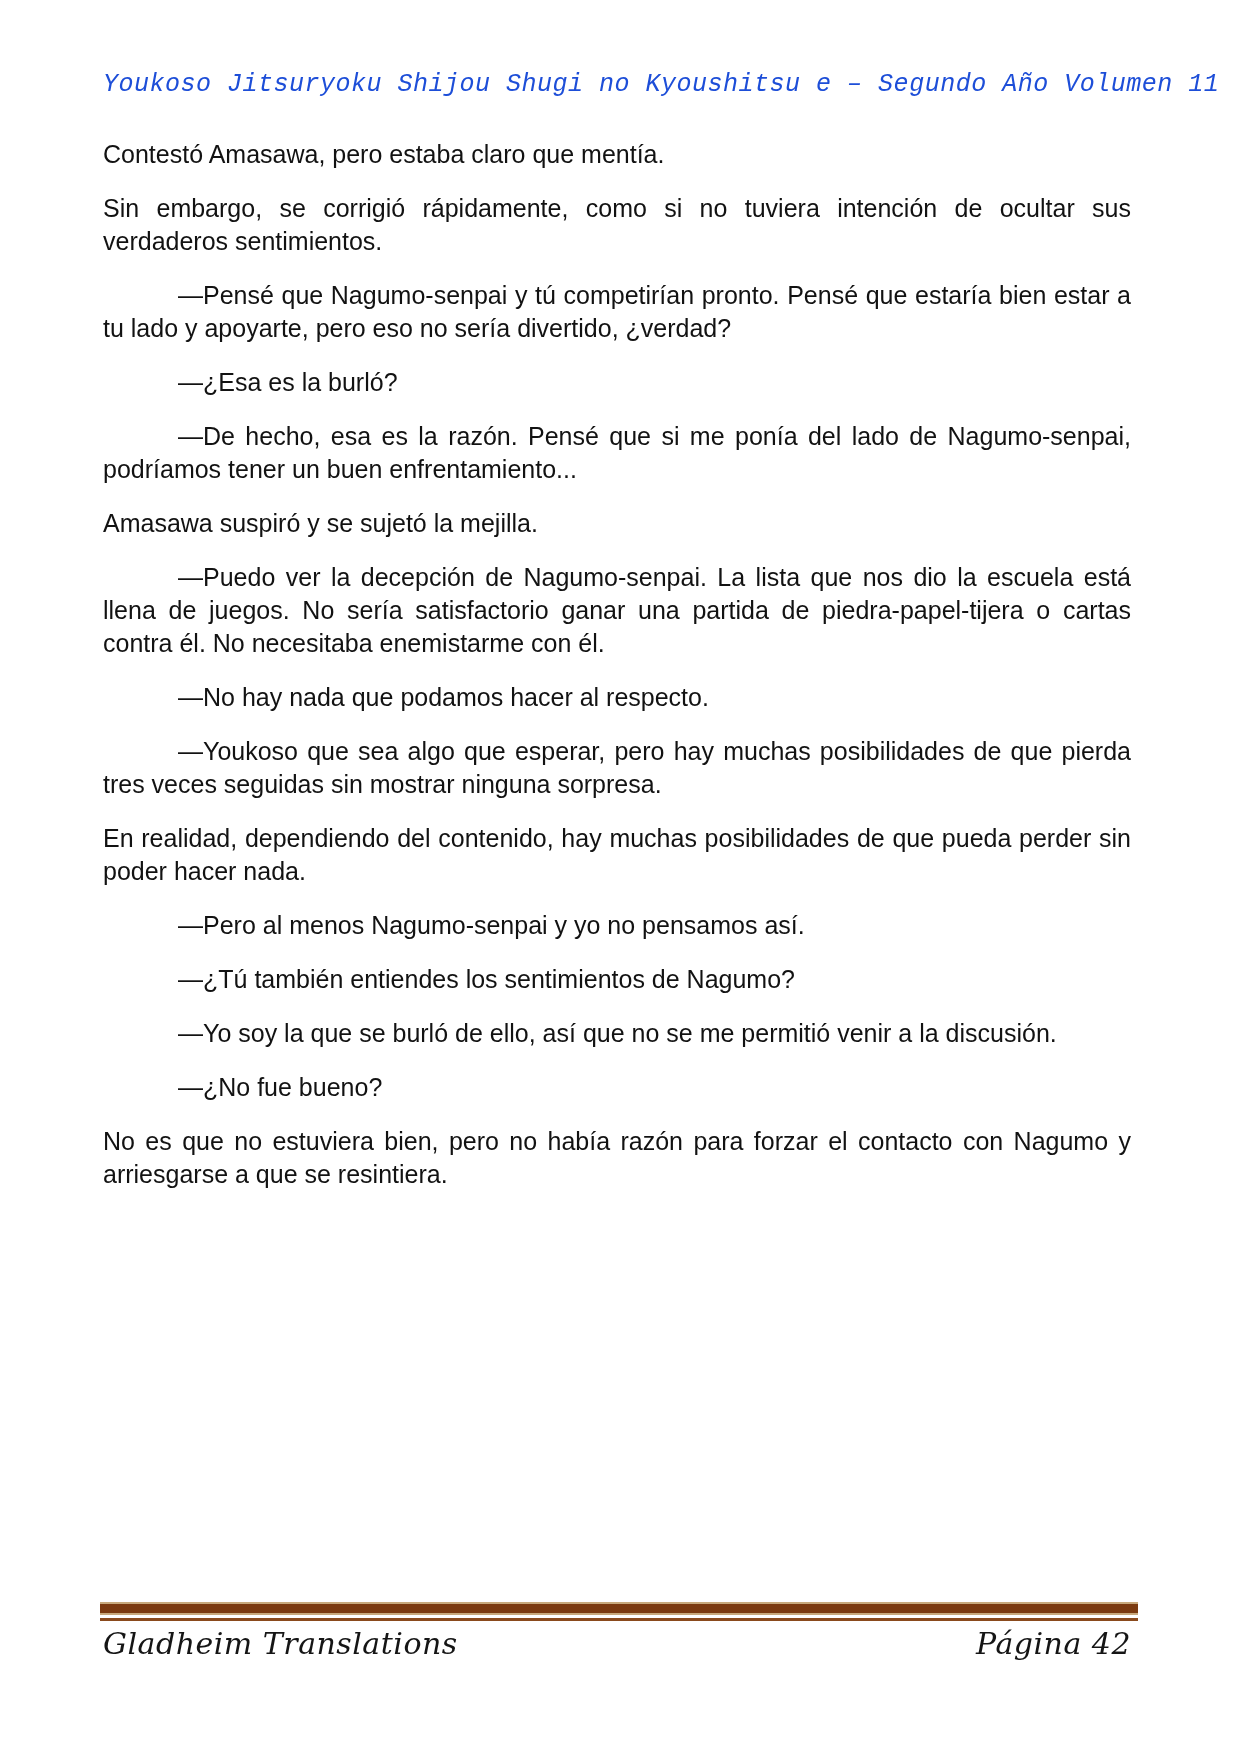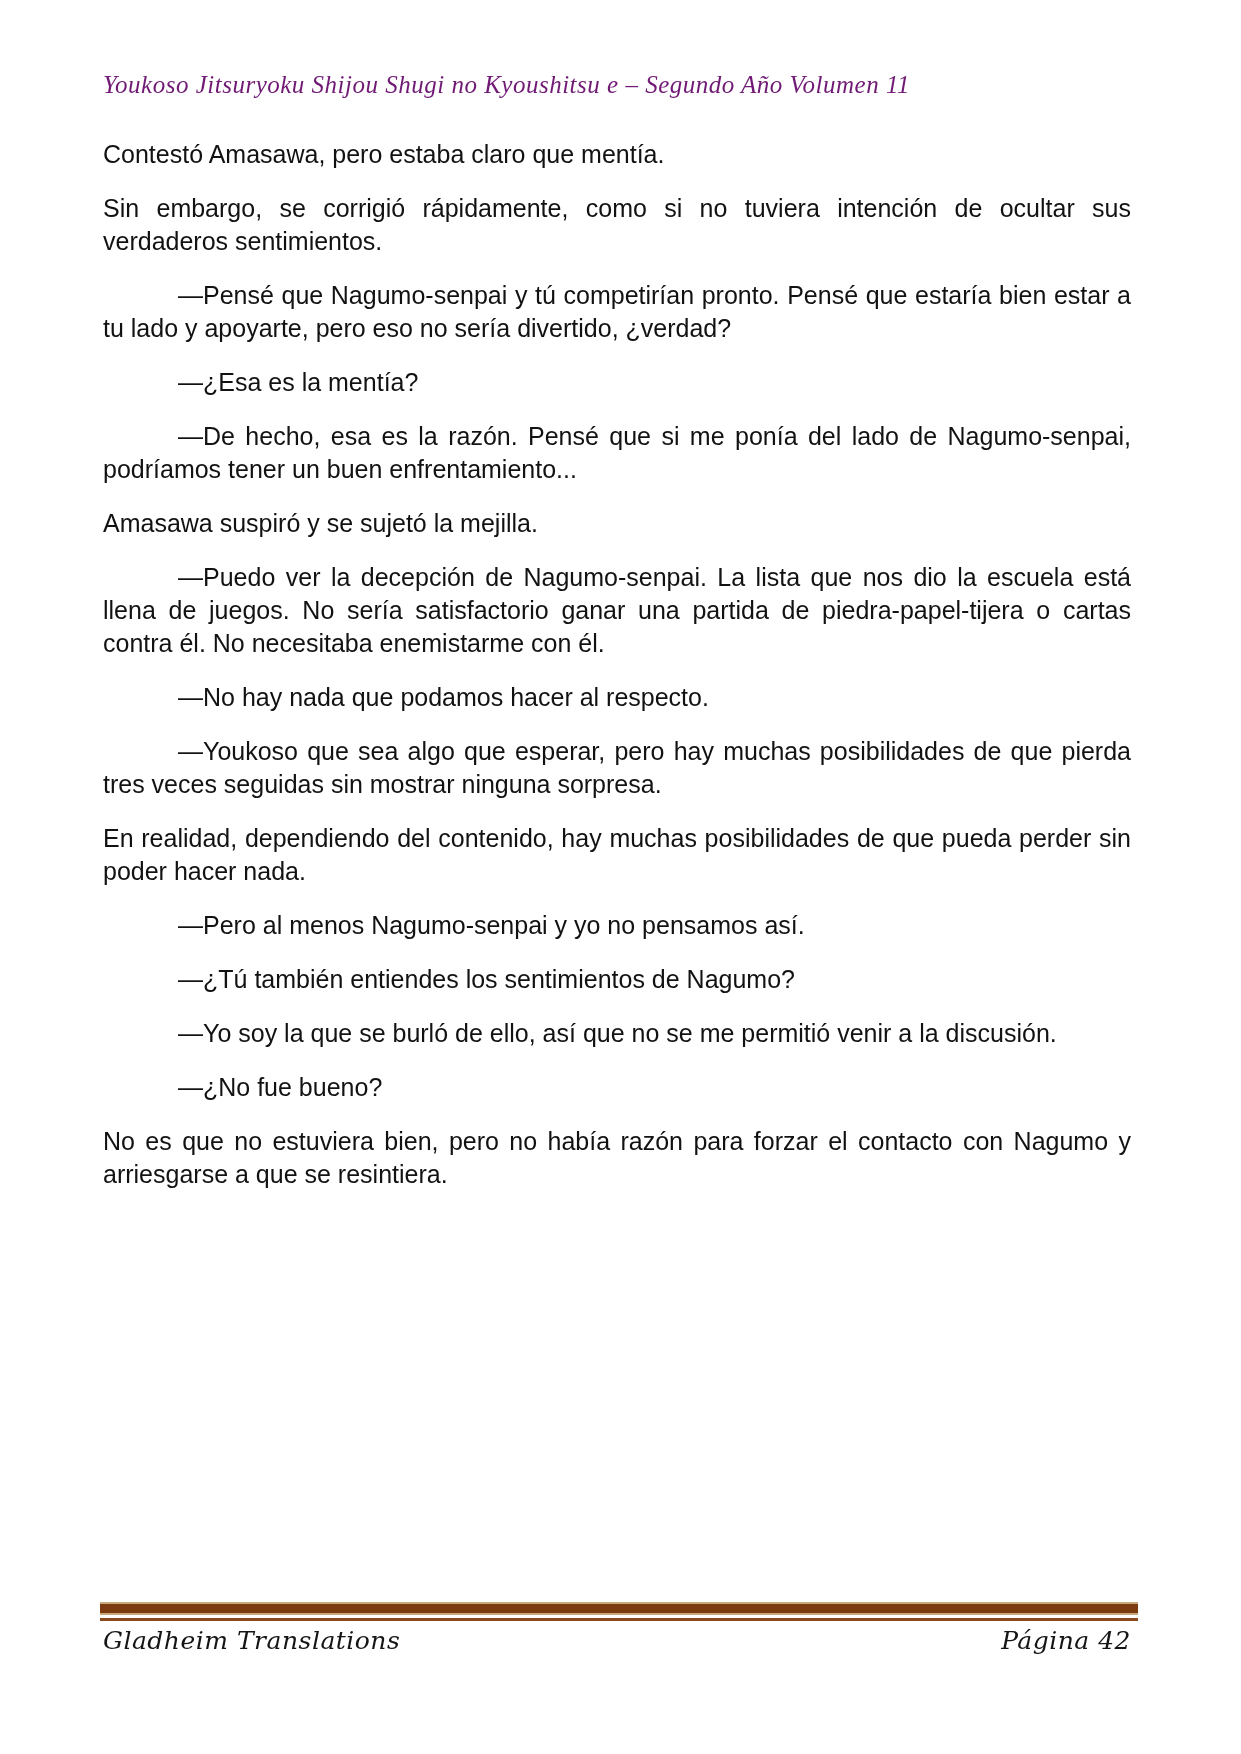--- a/index.html
+++ b/index.html
@@ -13,26 +13,26 @@
     height: 1754px;
     background: #ffffff;
     overflow: hidden;
   }
   
   .header {
     position: absolute;
     left: 103px;
     top: 70px;
     width: 1030px;
-    font-family: Liberation Serif, serif;
+    font-family: Liberation Mono, monospace;
     font-style: italic;
     font-size: 25px;
     line-height: 30px;
     letter-spacing: 0.5px;
-    color: #701a75;
+    color: #1d4ed8;
     white-space: nowrap;
   }
   
   .body-content {
     position: absolute;
     left: 103px;
     top: 138px;
     width: 1028px;
   }
   .body-content p.para {
@@ -70,39 +70,39 @@
   .footer-row {
     position: absolute;
     left: 103px;
     top: 1626px;
     width: 1028px;
     display: flex;
     justify-content: space-between;
     align-items: baseline;
     font-family: "DejaVu Serif", cursive;
     font-style: italic;
-    font-size: 25px;
+    font-size: 30px;
     letter-spacing: 0.5px;
     color: #151515;
   }
 </style>
 </head>
 <body>
 
 <div class="page">
 
   <div class="header">
     <span>Youkoso Jitsuryoku Shijou Shugi no Kyoushitsu e – Segundo Año Volumen 11</span>
   </div>
 
   <div class="body-content">
       <p class="para">Contestó Amasawa, pero estaba claro que mentía.</p>
       <p class="para">Sin embargo, se corrigió rápidamente, como si no tuviera intención de ocultar sus verdaderos sentimientos.</p>
       <p class="para indent">—Pensé que Nagumo-senpai y tú competirían pronto. Pensé que estaría bien estar a tu lado y apoyarte, pero eso no sería divertido, ¿verdad?</p>
-      <p class="para indent">—¿Esa es la mentía?</p>
+      <p class="para indent">—¿Esa es la burló?</p>
       <p class="para indent">—De hecho, esa es la razón. Pensé que si me ponía del lado de Nagumo-senpai, podríamos tener un buen enfrentamiento...</p>
       <p class="para">Amasawa suspiró y se sujetó la mejilla.</p>
       <p class="para indent">—Puedo ver la decepción de Nagumo-senpai. La lista que nos dio la escuela está llena de juegos. No sería satisfactorio ganar una partida de piedra-papel-tijera o cartas contra él. No necesitaba enemistarme con él.</p>
       <p class="para indent">—No hay nada que podamos hacer al respecto.</p>
       <p class="para indent">—Youkoso que sea algo que esperar, pero hay muchas posibilidades de que pierda tres veces seguidas sin mostrar ninguna sorpresa.</p>
       <p class="para">En realidad, dependiendo del contenido, hay muchas posibilidades de que pueda perder sin poder hacer nada.</p>
       <p class="para indent">—Pero al menos Nagumo-senpai y yo no pensamos así.</p>
       <p class="para indent">—¿Tú también entiendes los sentimientos de Nagumo?</p>
       <p class="para indent">—Yo soy la que se burló de ello, así que no se me permitió venir a la discusión.</p>
       <p class="para indent">—¿No fue bueno?</p>

